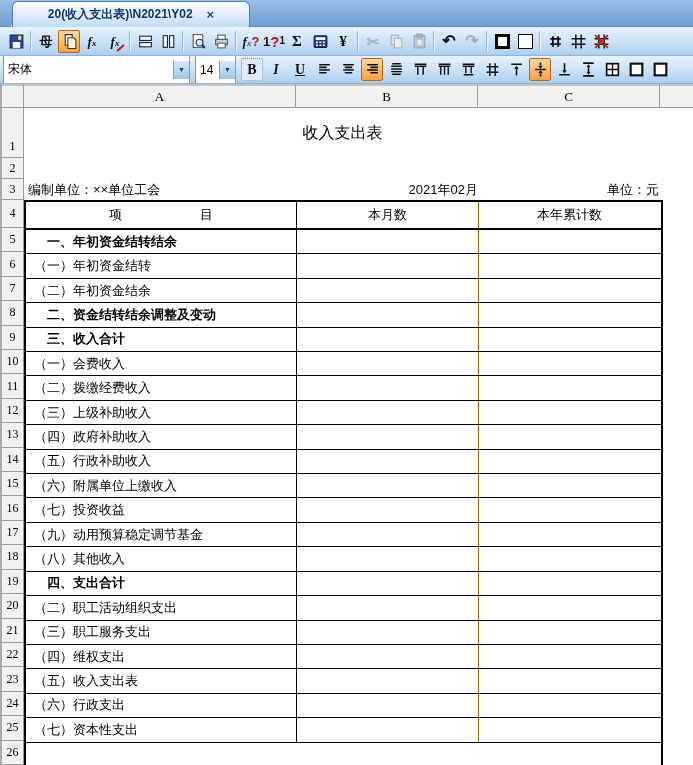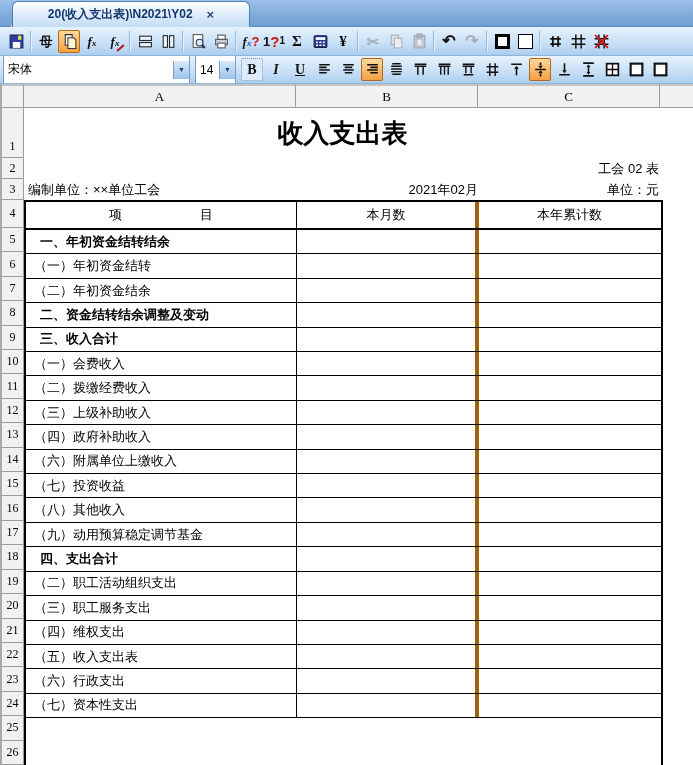--- a/index.html
+++ b/index.html
@@ -69,39 +69,39 @@
   #rowheads{position:absolute;left:2px;top:24px;width:22px;height:657px;}
   .rh{width:22px;background:#f1f1f1;border-right:1px solid #9c9c9c;
     border-bottom:1px solid #9c9c9c;box-sizing:border-box;display:flex;
     align-items:center;justify-content:center;font-family:"Liberation Serif",serif;
     font-size:12px;color:#000;height:24.409px;}
   .rh.h1{height:50px;align-items:flex-end;padding-bottom:3px;}
   .rh.h2{height:21px;}.rh.h3{height:21px;}.rh.h4{height:28px;}
   
   #titlerow{position:absolute;left:24px;top:24px;width:637px;height:50px;
     display:flex;align-items:center;justify-content:center;
-    font-size:26px;font-weight:bold;color:#000;}
+    font-size:16px;font-weight:normal;color:#000;}
   #formrow{position:absolute;left:24px;top:74px;width:637px;height:21px;
     line-height:21px;text-align:right;font-size:13px;padding-right:2px;box-sizing:border-box;}
   #metarow{position:absolute;left:24px;top:95px;width:637px;height:21px;font-size:13px;}
   #meta-org{position:absolute;left:4px;top:0;line-height:21px;}
   #meta-period{position:absolute;left:272px;width:182px;top:0;line-height:21px;text-align:right;}
   #meta-unit{position:absolute;right:2px;top:0;line-height:21px;}
   
   #ftable{position:absolute;left:24px;top:116px;width:639px;height:565px;
     border:2px solid #000;border-bottom:none;box-sizing:border-box;overflow:hidden;background:#fff;}
   .hrow{display:flex;height:28px;border-bottom:2px solid #000;box-sizing:border-box;}
   .hrow .tc{display:flex;align-items:center;justify-content:center;font-size:13px;}
   .trow{display:flex;height:24.409px;border-bottom:1px solid #000;box-sizing:border-box;}
   .tc{box-sizing:border-box;overflow:hidden;white-space:nowrap;}
   .ta{width:271px;border-right:1px solid #000;}
-  .tb{width:182px;border-right:4px solid #a16207;}
+  .tb{width:182px;border-right:1px solid #a16207;}
   .tcc{width:181px;}
   .trow .ta{font-size:13px;display:flex;align-items:center;padding-left:4px;}
-  .trow.cat .ta{font-weight:bold;padding-left:14px;}
+  .trow.cat .ta{font-weight:bold;padding-left:21px;}
   .trow .ta.sub{padding-left:8px;}
   .tc.sel{outline:2px solid #2f78c9;outline-offset:-1px;background:#fff;}
   svg{display:block;}
 </style>
 </head>
 <body>
 
 <div class="tabbar">
   <div class="tabslant"></div>
   <div class="tab">
@@ -377,21 +377,20 @@
     <div class="rh">20</div>
     <div class="rh">21</div>
     <div class="rh">22</div>
     <div class="rh">23</div>
     <div class="rh">24</div>
     <div class="rh">25</div>
     <div class="rh">26</div>
   </div>
 
   <div id="titlerow">收入支出表</div>
-  <div id="formrow">工会 02 表</div>
   <div id="metarow">
     <span id="meta-org">编制单位：××单位工会</span>
     <span id="meta-period">2021年02月</span>
     <span id="meta-unit">单位：元</span>
   </div>
 
   <div id="ftable">
     <div class="hrow">
       <div class="tc ta">项　　　　　　目</div>
       <div class="tc tb">本月数</div>
@@ -437,36 +436,41 @@
       <div class="tc ta sub">（三）上级补助收入</div>
       <div class="tc tb"></div>
       <div class="tc tcc"></div>
     </div>
     <div class="trow">
       <div class="tc ta sub">（四）政府补助收入</div>
       <div class="tc tb"></div>
       <div class="tc tcc"></div>
     </div>
     <div class="trow">
+      <div class="tc ta sub">（五）行政补助收入</div>
+      <div class="tc tb"></div>
+      <div class="tc tcc"></div>
+    </div>
+    <div class="trow">
       <div class="tc ta sub">（六）附属单位上缴收入</div>
       <div class="tc tb"></div>
       <div class="tc tcc"></div>
     </div>
     <div class="trow">
       <div class="tc ta sub">（七）投资收益</div>
       <div class="tc tb"></div>
       <div class="tc tcc"></div>
     </div>
     <div class="trow">
+      <div class="tc ta sub">（九）动用预算稳定调节基金</div>
+      <div class="tc tb"></div>
+      <div class="tc tcc"></div>
+    </div>
+    <div class="trow">
       <div class="tc ta sub">（八）其他收入</div>
-      <div class="tc tb"></div>
-      <div class="tc tcc"></div>
-    </div>
-    <div class="trow">
-      <div class="tc ta sub">（九）动用预算稳定调节基金</div>
       <div class="tc tb"></div>
       <div class="tc tcc"></div>
     </div>
     <div class="trow cat">
       <div class="tc ta">四、支出合计</div>
       <div class="tc tb"></div>
       <div class="tc tcc"></div>
     </div>
     <div class="trow">
       <div class="tc ta sub">（二）职工活动组织支出</div>

